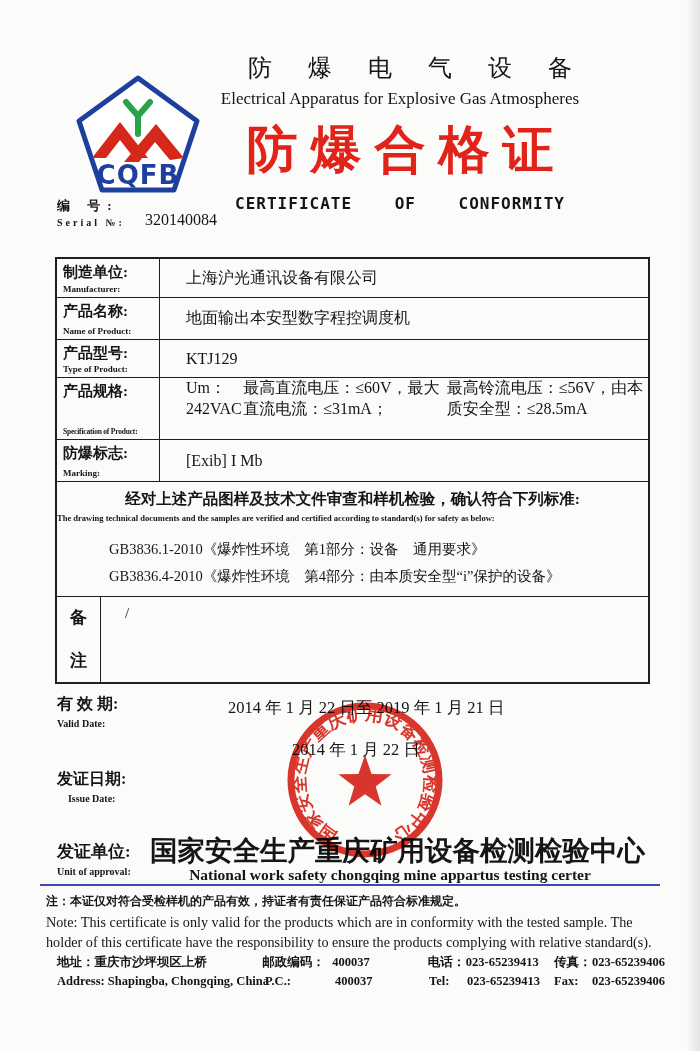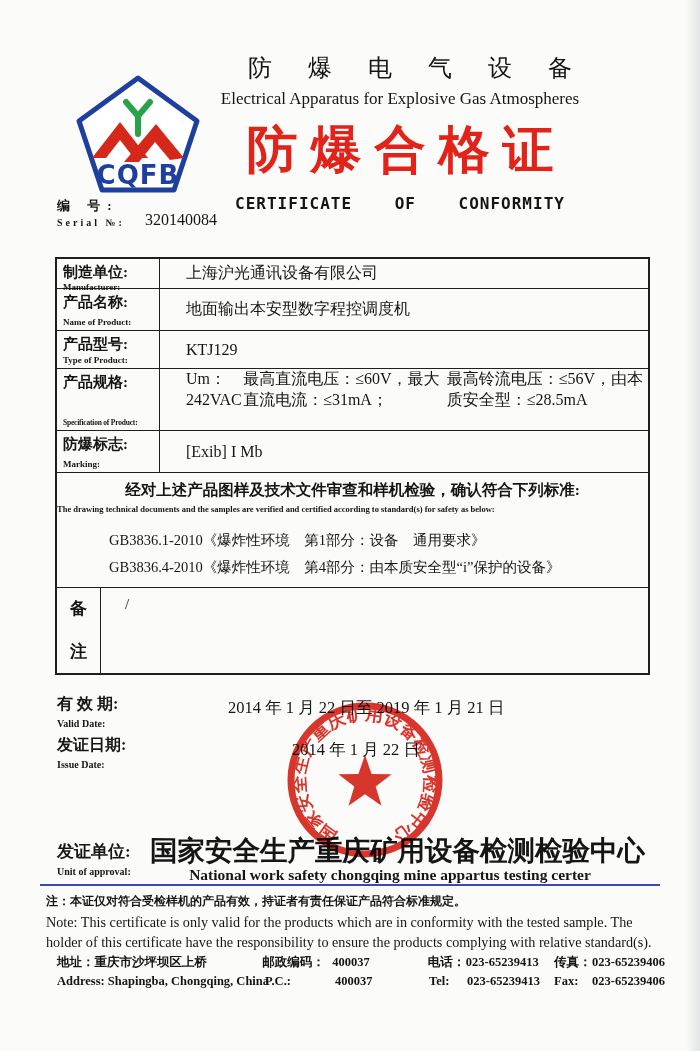--- a/index.html
+++ b/index.html
@@ -51,21 +51,21 @@
   .rlabel { width:44px; min-width:44px; border-right:1.6px solid #1f1f1f;
     display:flex; flex-direction:column; justify-content:space-between; align-items:center;
     padding:9px 0 10px 0; font-size:17px; font-weight:bold; }
   .rvalue { flex:1; padding:8px 0 0 24px; font-size:15px; }
 
   
   .field-label-cn { font-size:16px; font-weight:bold; white-space:nowrap; }
   .field-label-en { font-size:10px; font-weight:bold; margin-top:3px; }
   .valid-label { position:absolute; left:57px; top:694px; }
   .valid-value { position:absolute; left:228px; top:697px; font-size:16.5px; white-space:nowrap; }
-  .issue-label { position:absolute; left:57px; top:735px; }
+  .issue-label { position:absolute; left:57px; top:769px;text-align:center; }
   .issue-value { position:absolute; left:292px; top:739px; font-size:16.5px; white-space:nowrap; }
 
   
   .stamp { position:absolute; left:280px; top:695px; width:170px; height:170px;
     mix-blend-mode:multiply; opacity:.92; z-index:5; }
 
   
   .approval-label { position:absolute; left:57px; top:840px; }
   .approval-label .field-label-cn { font-size:17px; }
   .approval-cn { position:absolute; left:150px; top:833px; width:500px; font-size:27.5px;
@@ -118,21 +118,21 @@
   </div>
 
   <div class="serial">
     <div class="serial-cn">编 号:</div>
     <div class="serial-en">Serial №:</div>
   </div>
   <div class="serial-value">320140084</div>
 
   <div class="mtable">
 
-    <div class="trow" style="height:30px">
+    <div class="trow" style="height:39px">
       <div class="tlabel">
         <div class="tl-cn">制造单位:</div>
         <div class="tl-en">Manufacturer:</div>
       </div>
       <div class="tvalue">上海沪光通讯设备有限公司</div>
     </div>
 
     <div class="trow" style="height:42px">
       <div class="tlabel">
         <div class="tl-cn">产品名称:</div>

